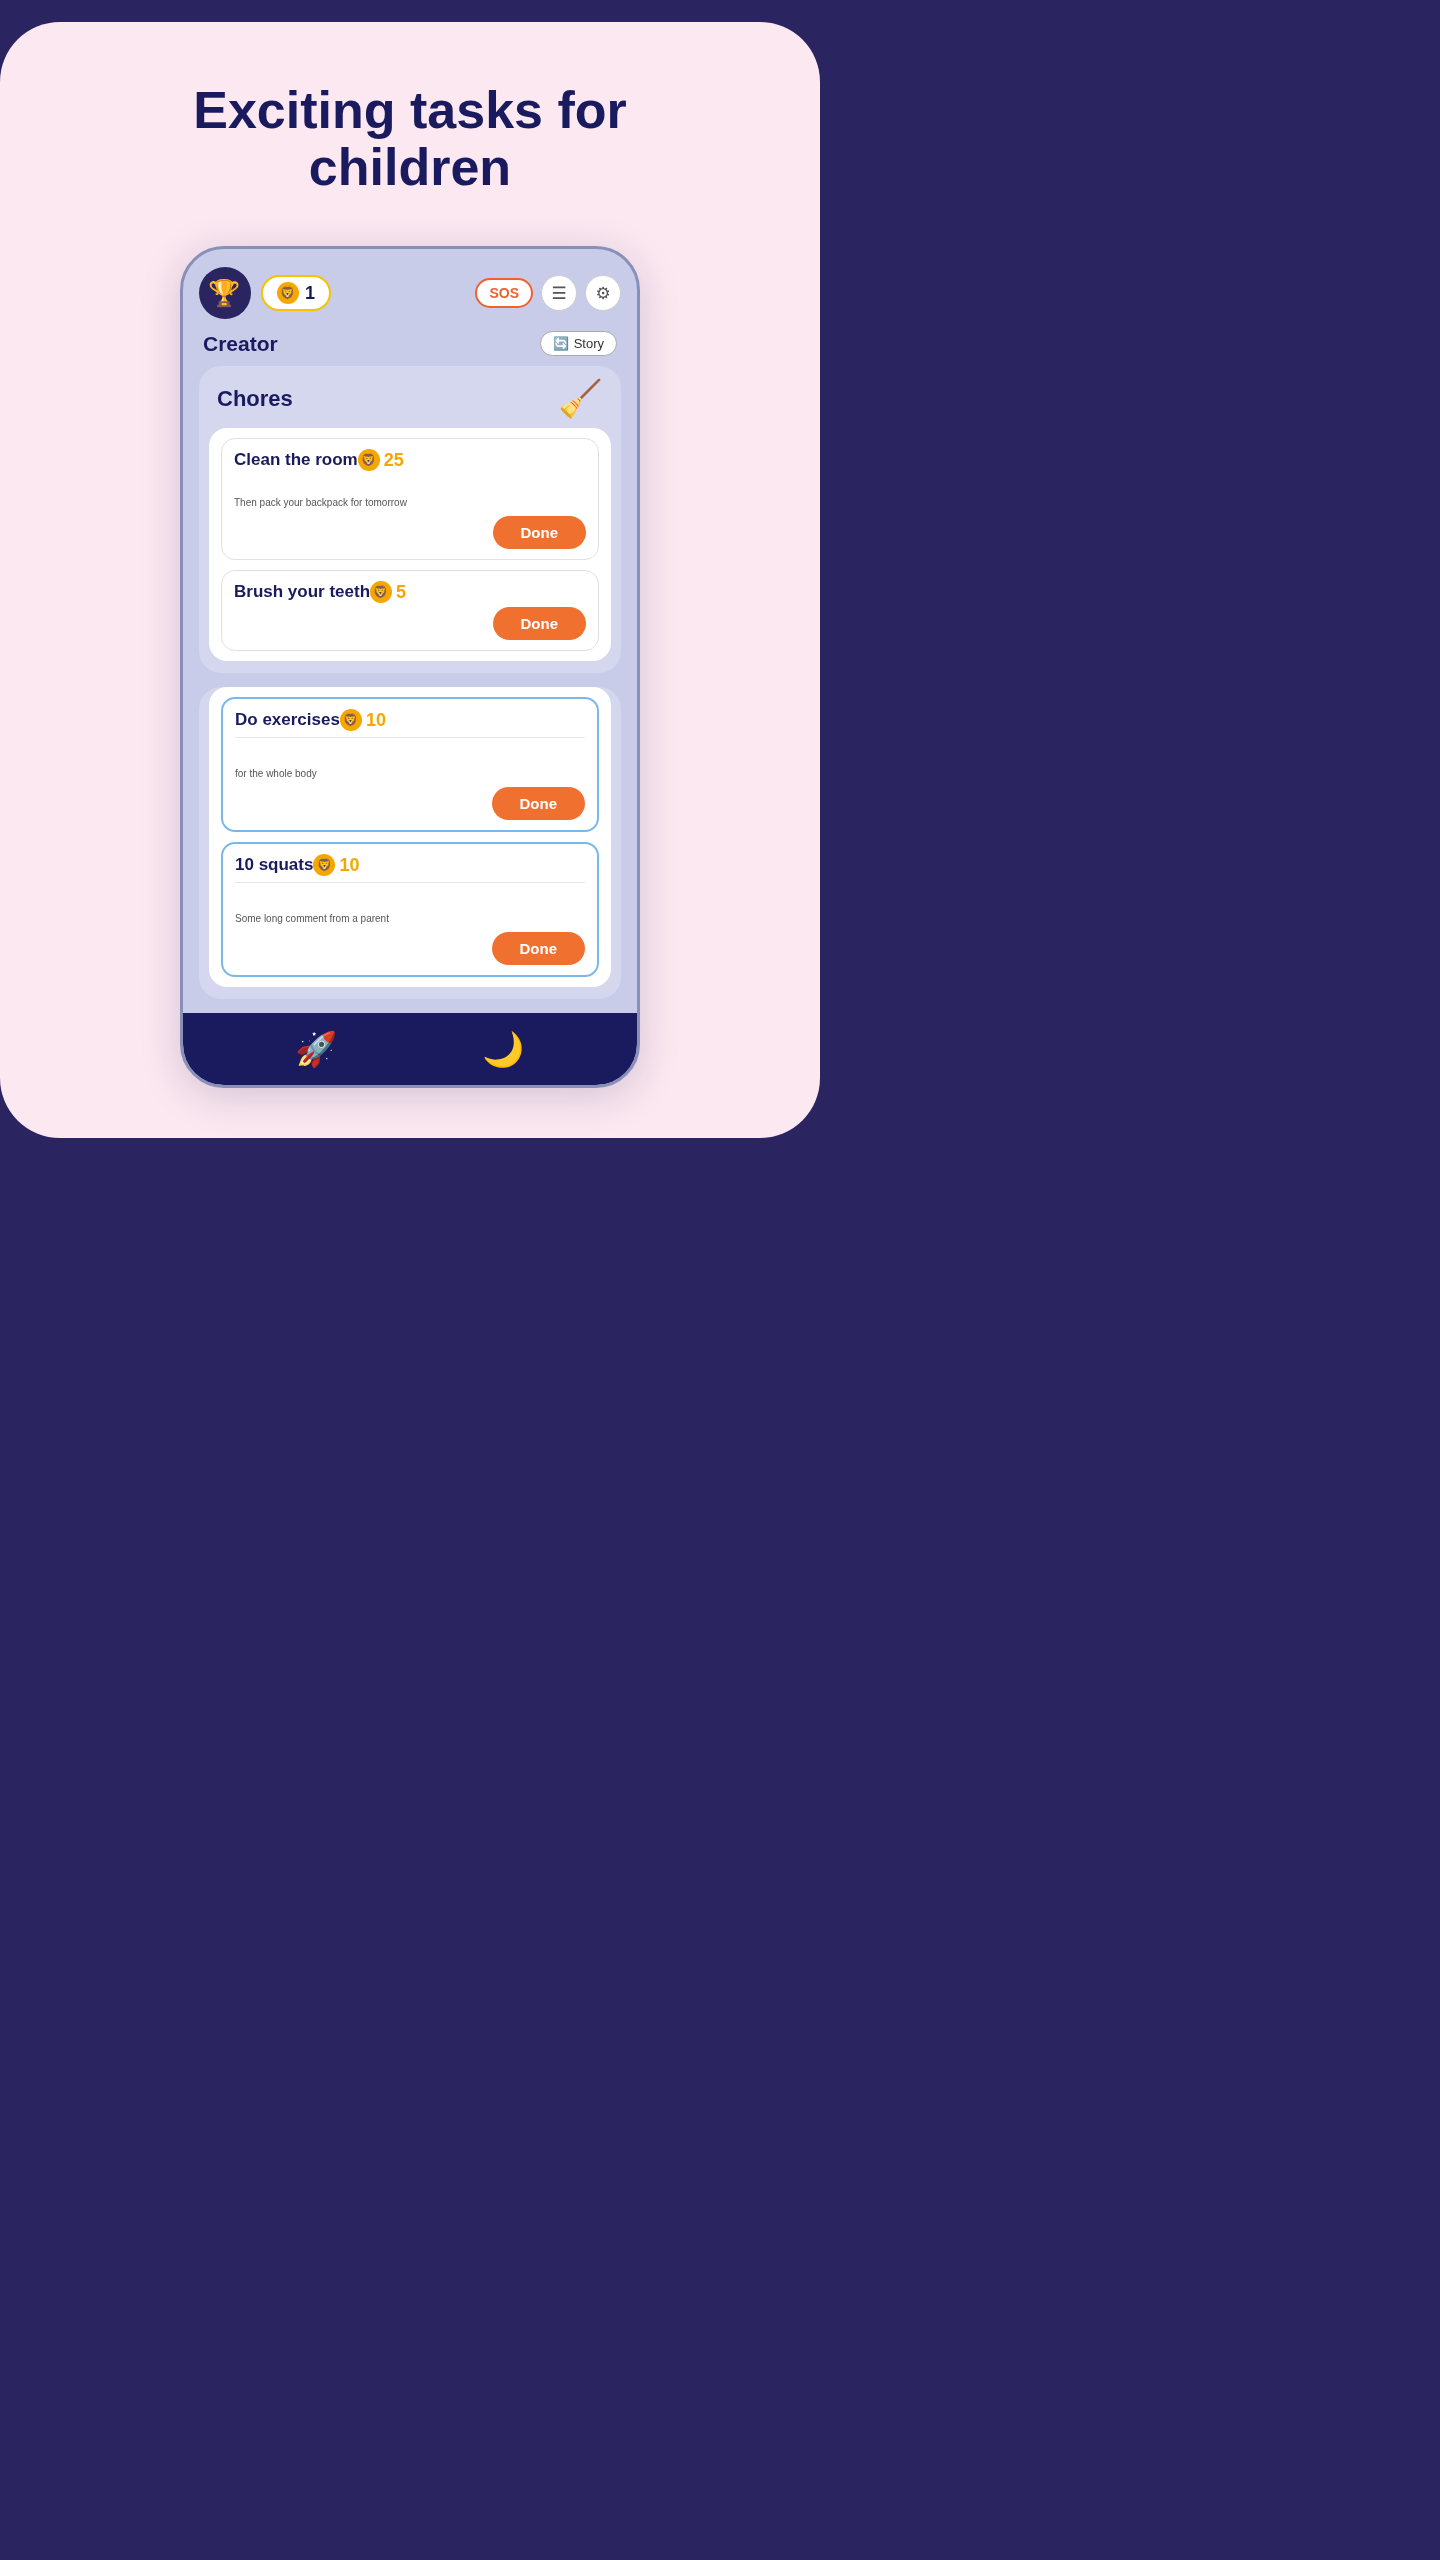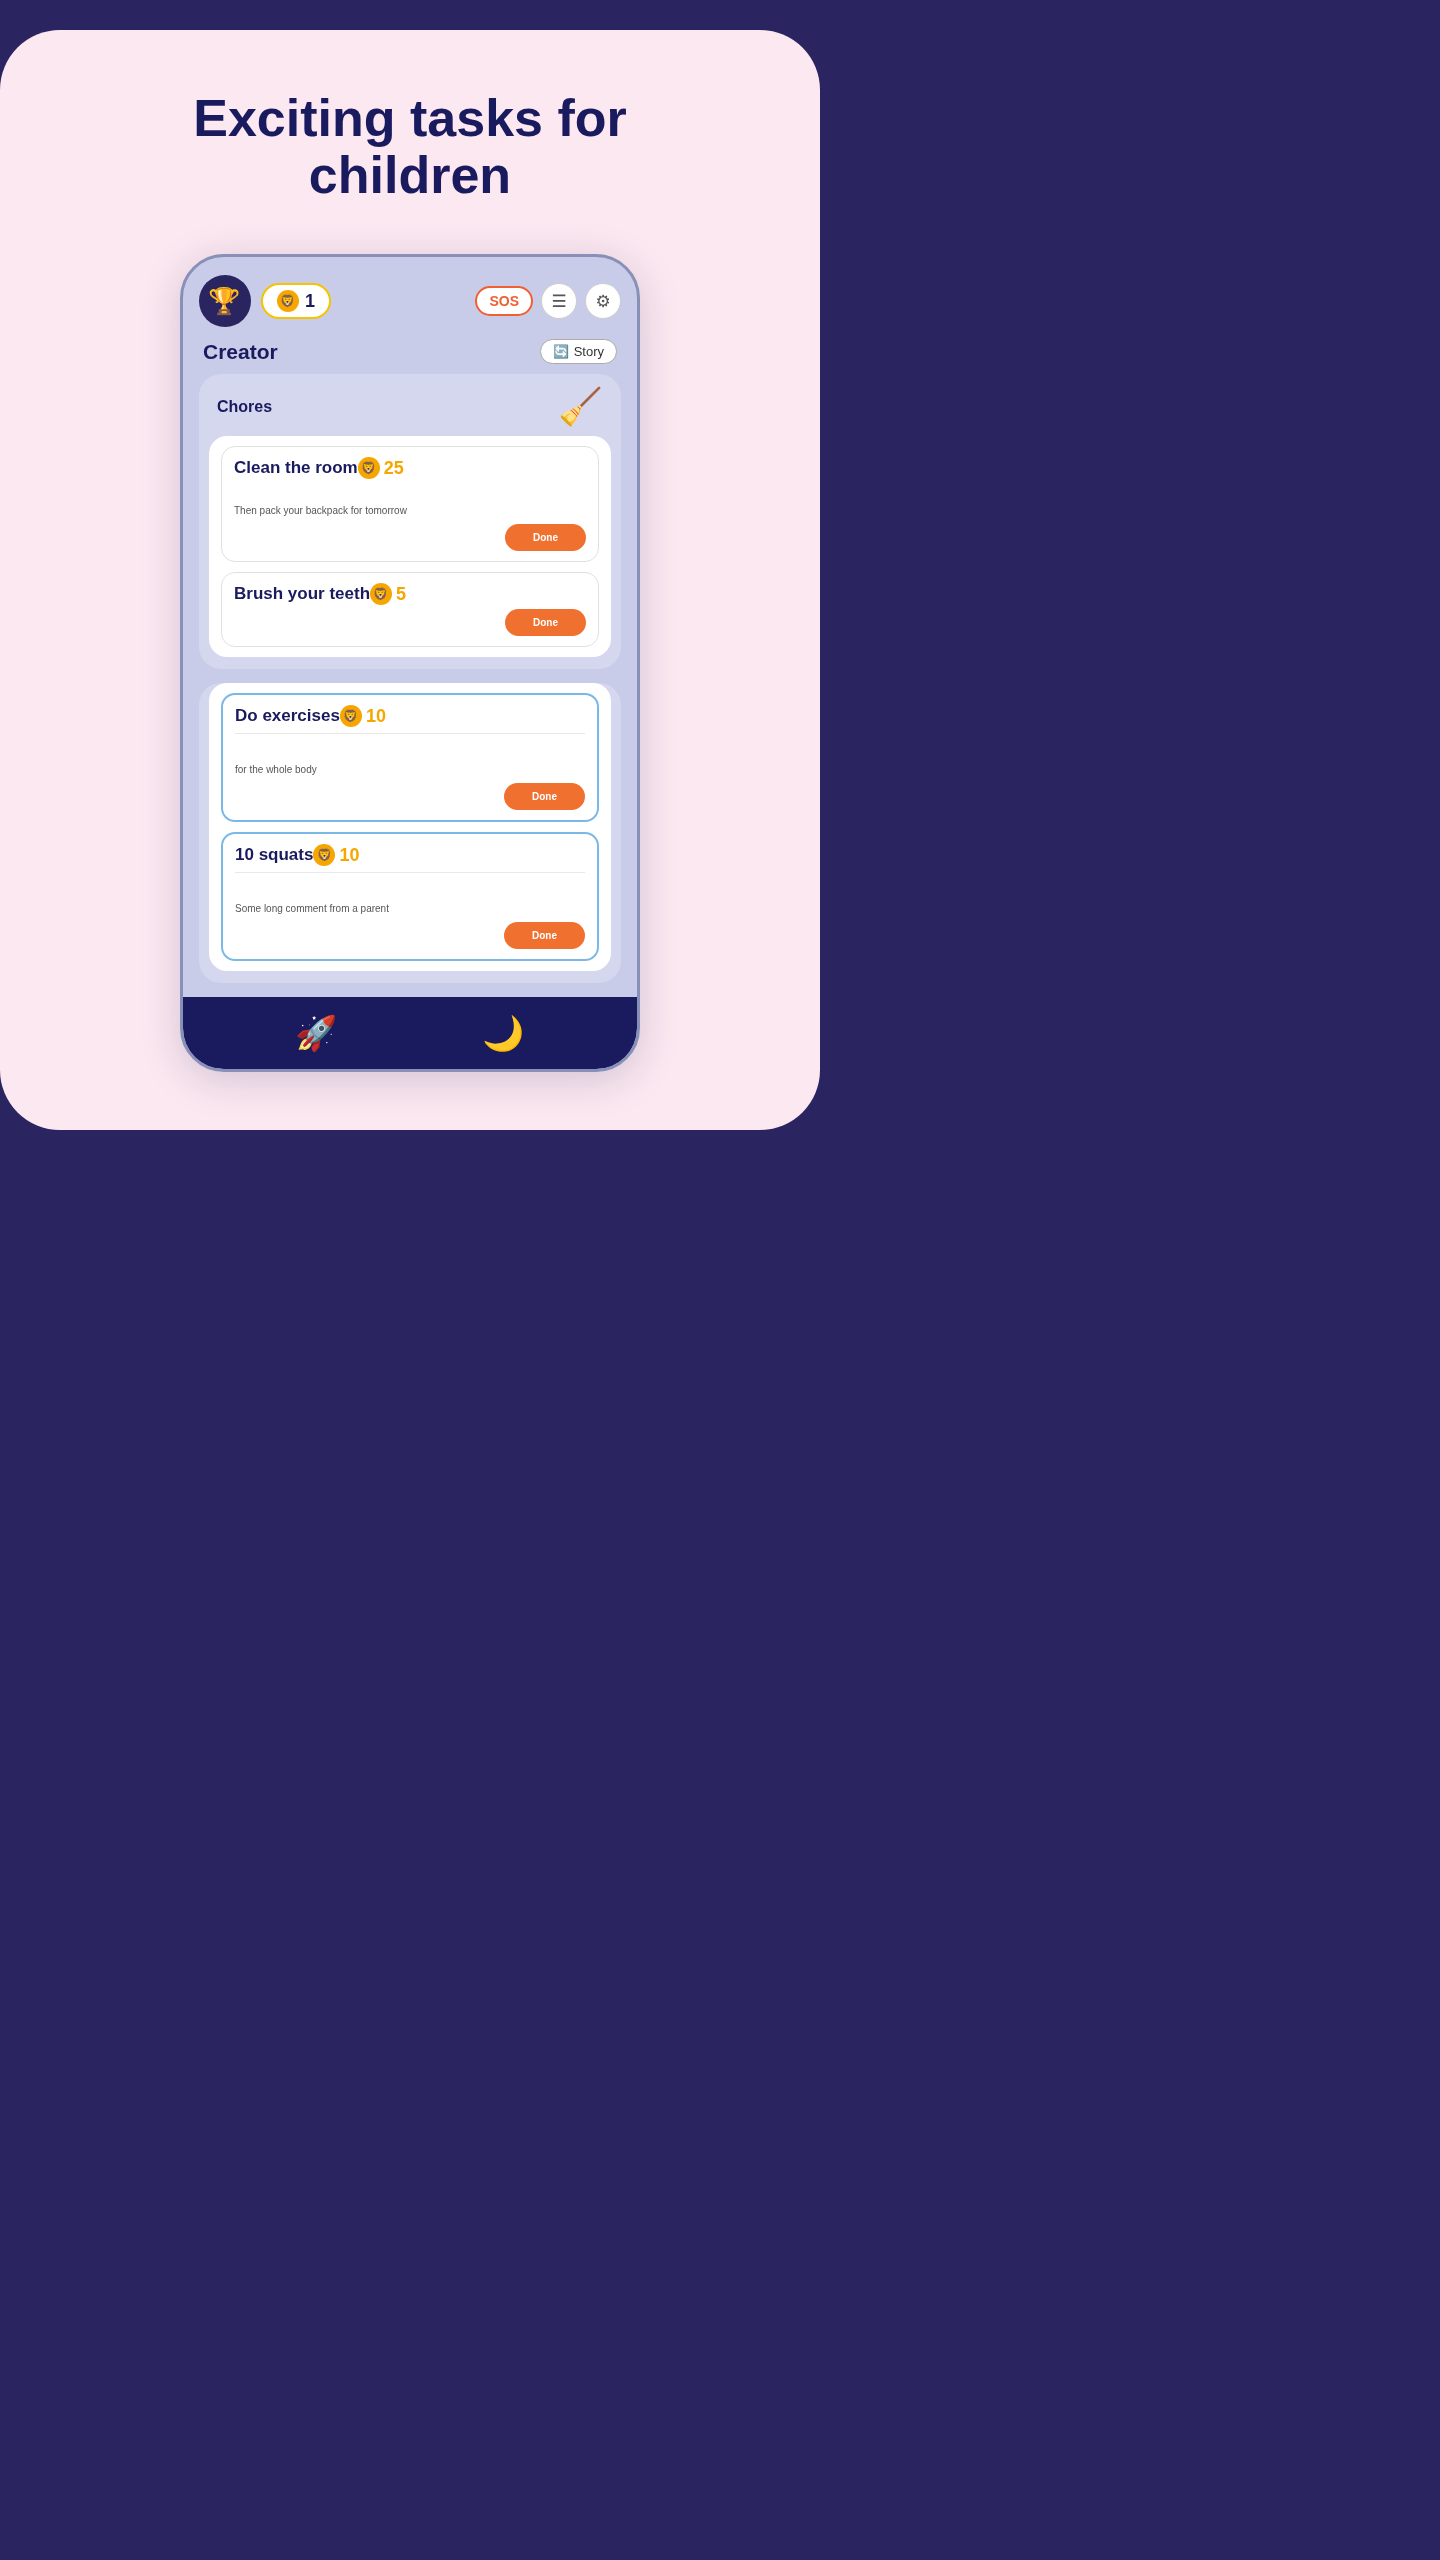--- a/index.html
+++ b/index.html
@@ -131,21 +131,21 @@
       margin-bottom: 14px;
       overflow: hidden;
     }
     .section-header {
       display: flex;
       align-items: center;
       justify-content: space-between;
       padding: 12px 18px 8px 18px;
     }
     .section-title {
-      font-size: 16px;
+      font-size: 22px;
       font-weight: 900;
       color: #1a1a5e;
     }
     .section-icon {
       font-size: 36px;
     }
     .tasks-container {
       background: #fff;
       border-radius: 18px;
       margin: 0 10px 12px 10px;
@@ -196,21 +196,21 @@
       border: none;
       border-top: 1px solid #e8e8e8;
       margin: 2px 0 4px 0;
     }
     .done-btn {
       background: #f07030;
       color: #fff;
       border: none;
       border-radius: 20px;
       padding: 8px 28px;
-      font-size: 10px;
+      font-size: 15px;
       font-weight: 800;
       cursor: pointer;
       align-self: flex-end;
     }
     
     .bottom-nav {
       background: #1a1a5e;
       border-radius: 0 0 40px 40px;
       margin: 0 -16px;
       padding: 16px 40px;

